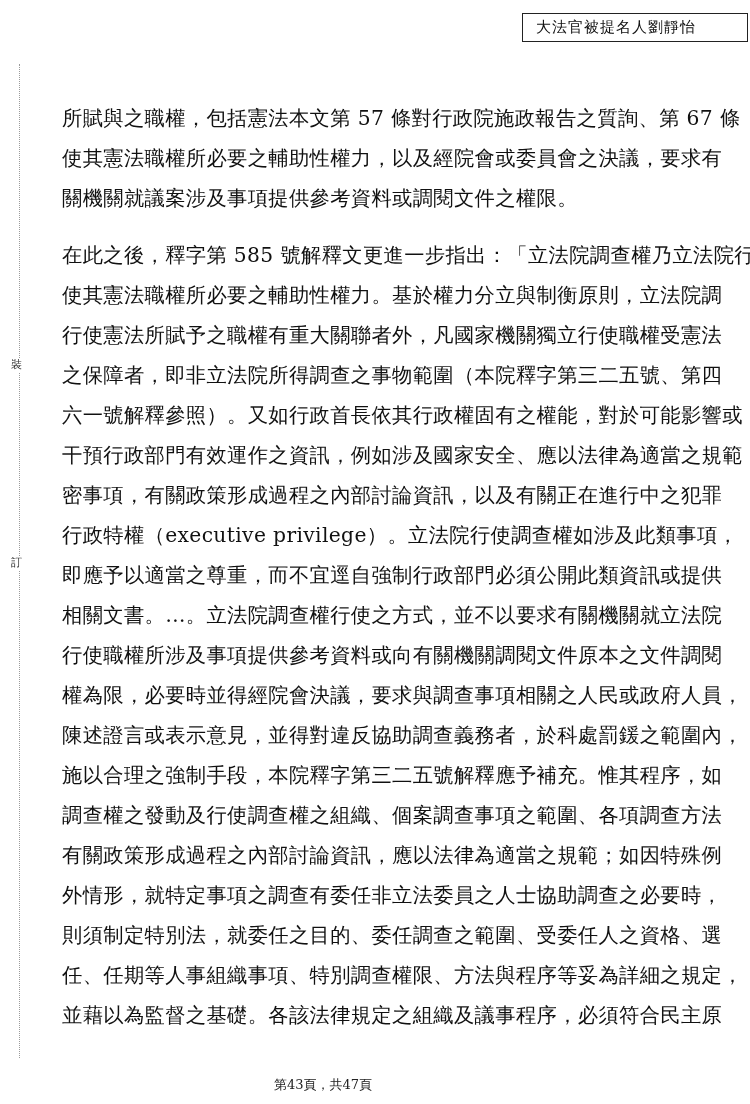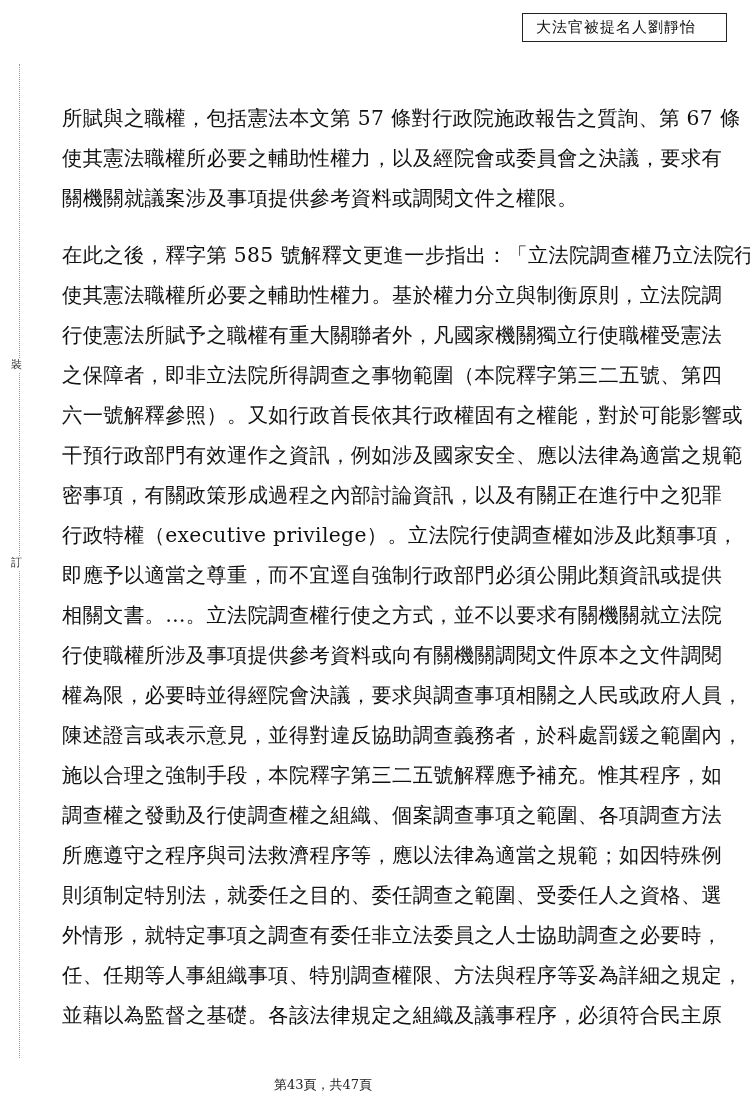--- a/index.html
+++ b/index.html
@@ -12,21 +12,21 @@
       height: 1104px;
       position: relative;
       overflow: hidden;
       font-family: "DejaVu Serif", "Liberation Serif", serif;
       color: #111111;
     }
     .header-box {
       position: absolute;
       left: 522px;
       top: 13px;
-      width: 205px;
+      width: 226px;
       height: 29px;
       border: 1.5px solid #222222;
       box-sizing: border-box;
       font-size: 15px;
       line-height: 27px;
       padding-left: 13px;
       letter-spacing: 1px;
     }
     .binding-line {
       position: absolute;
@@ -98,22 +98,22 @@
     <div class="line">干預行政部門有效運作之資訊，例如涉及國家安全、應以法律為適當之規範</div>
     <div class="line">密事項，有關政策形成過程之內部討論資訊，以及有關正在進行中之犯罪</div>
     <div class="line">行政特權（executive privilege）。立法院行使調查權如涉及此類事項，</div>
     <div class="line">即應予以適當之尊重，而不宜逕自強制行政部門必須公開此類資訊或提供</div>
     <div class="line">相關文書。…。立法院調查權行使之方式，並不以要求有關機關就立法院</div>
     <div class="line">行使職權所涉及事項提供參考資料或向有關機關調閱文件原本之文件調閱</div>
     <div class="line">權為限，必要時並得經院會決議，要求與調查事項相關之人民或政府人員，</div>
     <div class="line">陳述證言或表示意見，並得對違反協助調查義務者，於科處罰鍰之範圍內，</div>
     <div class="line">施以合理之強制手段，本院釋字第三二五號解釋應予補充。惟其程序，如</div>
     <div class="line">調查權之發動及行使調查權之組織、個案調查事項之範圍、各項調查方法</div>
-    <div class="line">所應遵守之程序與司法救濟程序等，應以法律為適當之規範；如因特殊例</div>
+    <div class="line">有關政策形成過程之內部討論資訊，應以法律為適當之規範；如因特殊例</div>
+    <div class="line">外情形，就特定事項之調查有委任非立法委員之人士協助調查之必要時，</div>
     <div class="line">則須制定特別法，就委任之目的、委任調查之範圍、受委任人之資格、選</div>
-    <div class="line">外情形，就特定事項之調查有委任非立法委員之人士協助調查之必要時，</div>
     <div class="line">任、任期等人事組織事項、特別調查權限、方法與程序等妥為詳細之規定，</div>
     <div class="line">並藉以為監督之基礎。各該法律規定之組織及議事程序，必須符合民主原</div>
 
   </div>
 </div>
 
 <div class="page-footer">第43頁，共47頁</div>
 
 </body></html>

